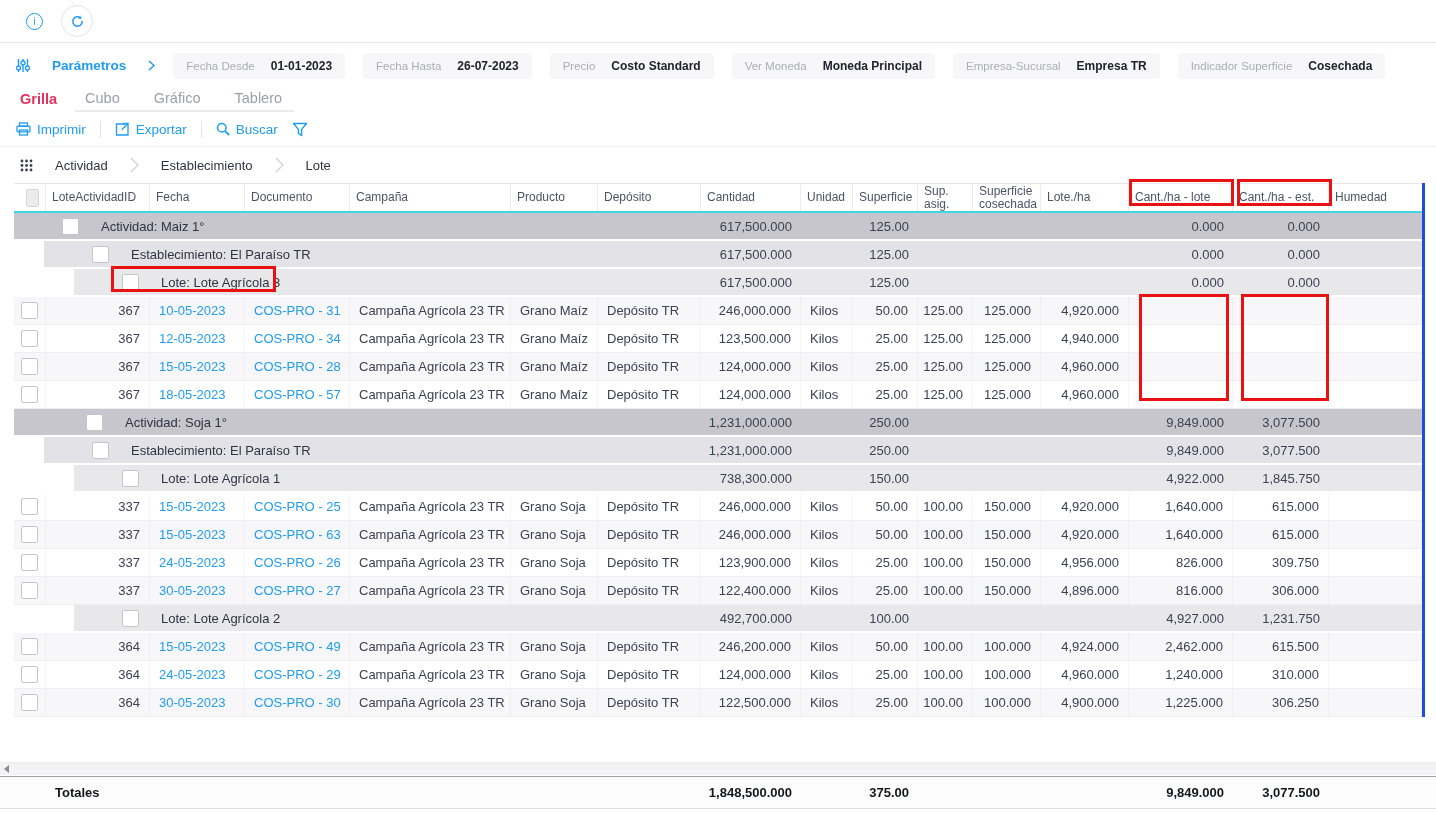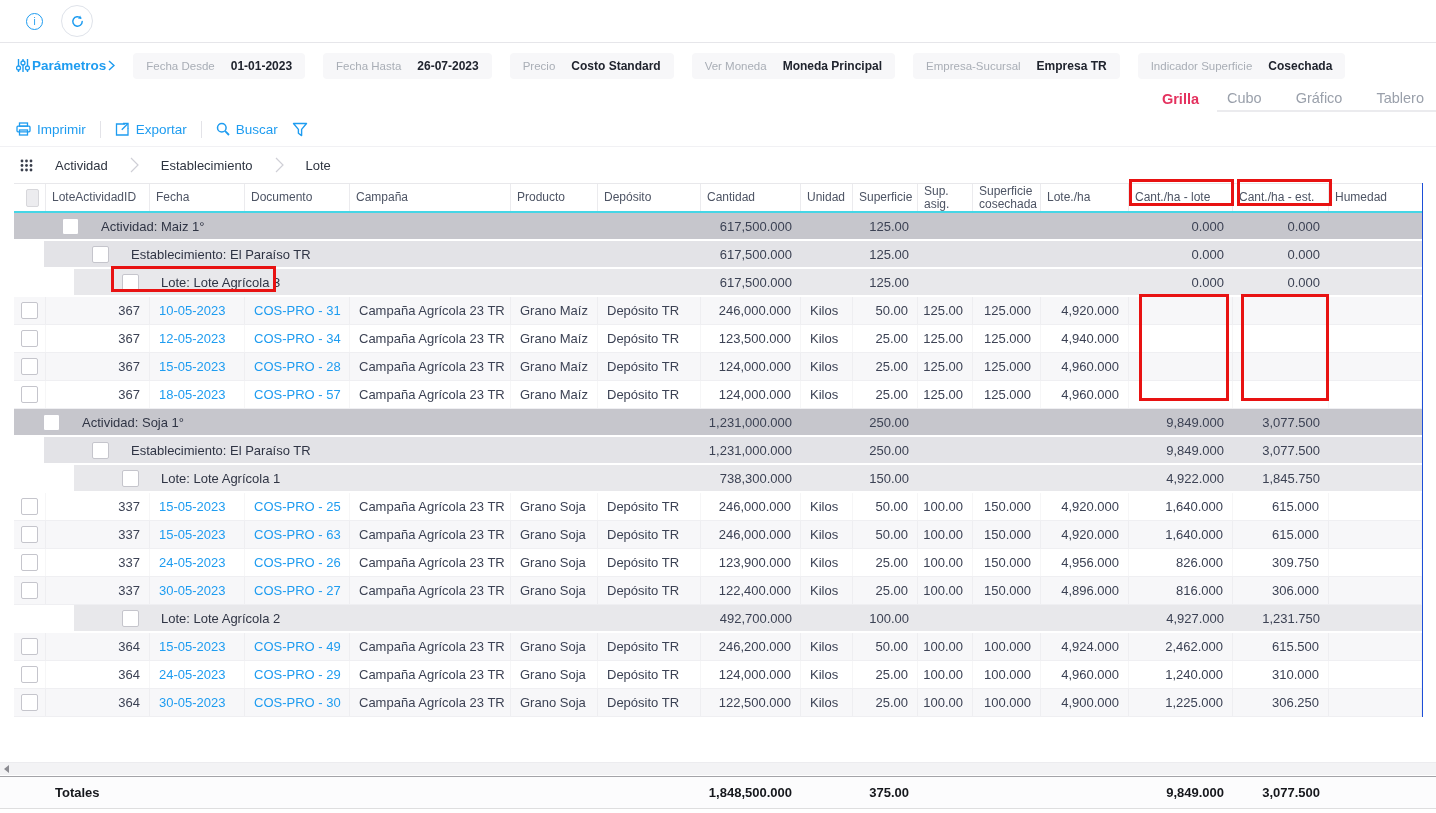--- a/index.html
+++ b/index.html
@@ -7,40 +7,40 @@
         font-family:"Liberation Sans","DejaVu Sans",sans-serif;color:#3c4254;}
   
   .titlebar{height:43px;border-bottom:1px solid #e6e6ea;display:flex;align-items:center;padding-left:18px;box-sizing:border-box;}
   .title{font-size:17.5px;font-weight:700;color:#3d4456;letter-spacing:.2px;}
   .info{width:15px;height:15px;border-radius:50%;border:1.4px solid var(--blue);color:var(--blue);
         display:inline-flex;align-items:center;justify-content:center;font-size:10px;margin-left:8px;flex:none;}
   .refreshbtn{width:30px;height:30px;border-radius:50%;border:1px solid #dfe3ea;background:#fff;color:var(--blue);
         display:flex;align-items:center;justify-content:center;font-size:15px;margin-left:18px;cursor:pointer;}
   
   .paramsbar{height:45px;display:flex;align-items:center;padding-left:16px;gap:18px;}
-  .params-toggle{display:flex;align-items:center;gap:2px;color:var(--blue);font-size:13.5px;font-weight:600;cursor:pointer;}
+  .params-toggle{display:flex;align-items:center;gap:22px;color:var(--blue);font-size:13.5px;font-weight:600;cursor:pointer;}
   .pill{background:#f7f7f9;border-radius:4px;padding:6px 13px;display:flex;align-items:center;gap:16px;white-space:nowrap;}
   .pill .plabel{color:#a9aeb6;font-size:11.5px;}
   .pill .pvalue{color:#20242e;font-size:12px;font-weight:700;}
   
-  .tabsbar{height:24px;display:flex;align-items:flex-end;padding-left:16px;font-size:14.5px;justify-content:flex-end;}
+  .tabsbar{height:24px;display:flex;align-items:flex-end;padding-left:16px;font-size:14.5px;}
   .tab{padding:0 4px 5px 4px;cursor:pointer;}
   .tab.active{color:var(--tabred);font-weight:700;margin-right:14px;}
   .tabs-inactive{display:flex;border-bottom:2px solid #ebebee;color:#9aa0ab;gap:26px;padding:0 8px 0 6px;}
   .tabs-inactive .tab{padding-bottom:4px;}
   
   .toolbar{height:34px;display:flex;align-items:center;padding-left:16px;gap:14px;color:var(--blue);font-size:13.5px;}
   .tbtn{display:flex;align-items:flex-start;gap:6px;cursor:pointer;color:var(--blue);}
   .tsep{width:1px;height:17px;background:#e3e3e8;}
   
   .groupbar{height:36px;border-top:1px solid #f1f1f4;display:flex;align-items:center;padding-left:20px;gap:16px;font-size:13px;color:#2e3440;}
   .gchip{cursor:pointer;padding:0 6px;}
   .chev{color:#c9c9d0;}
   
-  .gridwrap{margin-left:14px;width:1408px;border-right:1px solid #1d4ed8;box-sizing:content-box;}
+  .gridwrap{margin-left:14px;width:1408px;border-right:3px solid #1d4ed8;box-sizing:content-box;}
   .gt{display:grid;grid-template-columns:32px 104px 95px 105px 161px 87px 103px 100px 52px 65px 55px 68px 88px 104px 96px 93px;}
   .ghead{height:30px;border-top:1px solid #e8e8eb;border-bottom:2px solid var(--cyan);box-sizing:border-box;
          font-size:12px;color:#4d5464;align-items:center;}
   .hc{display:flex;align-items:center;height:100%;padding:0 6px;box-sizing:border-box;border-right:1px solid #ebebee;
       line-height:12.5px;overflow:hidden;cursor:pointer;}
   .hc:last-child{border-right:none;}
   .hcb{width:16px;height:16px;background:#ececef;border:1px solid #d7d7db;border-radius:2px;margin-left:6px;cursor:pointer;}
   .r{height:28px;box-sizing:border-box;align-items:center;font-size:13px;color:#3c4254;}
   .r.data{border-bottom:1px solid #efeff2;background:#fff;}
   .r.data.alt{background:#f7f7f9;}
@@ -337,21 +337,21 @@
           <div class="c">Kilos</div>
           <div class="c num">25.00</div>
           <div class="c num">125.00</div>
           <div class="c num">125.000</div>
           <div class="c num">4,960.000</div>
           <div class="c num"></div>
           <div class="c num"></div>
           <div class="c num"></div>
         </div>
         <div class="gt r grp" style="background: linear-gradient(90deg, rgb(255, 255, 255) 0px, rgb(198, 198, 204) 0px);">
-          <div class="glabel" style="grid-column:1/8;padding-left:29px">
+          <div class="glabel" style="grid-column:1/8;padding-left:72px">
             <span class="cb"></span>
             <span>Actividad: Soja 1°</span>
           </div>
           <div class="c num" style="grid-column:8">1,231,000.000</div>
           <div class="c num" style="grid-column:10">250.00</div>
           <div class="c num" style="grid-column:14">9,849.000</div>
           <div class="c num" style="grid-column:15">3,077.500</div>
         </div>
         <div class="gt r grp" style="background: linear-gradient(90deg, rgb(255, 255, 255) 30px, rgb(227, 227, 231) 30px);">
           <div class="glabel" style="grid-column:1/8;padding-left:78px">

